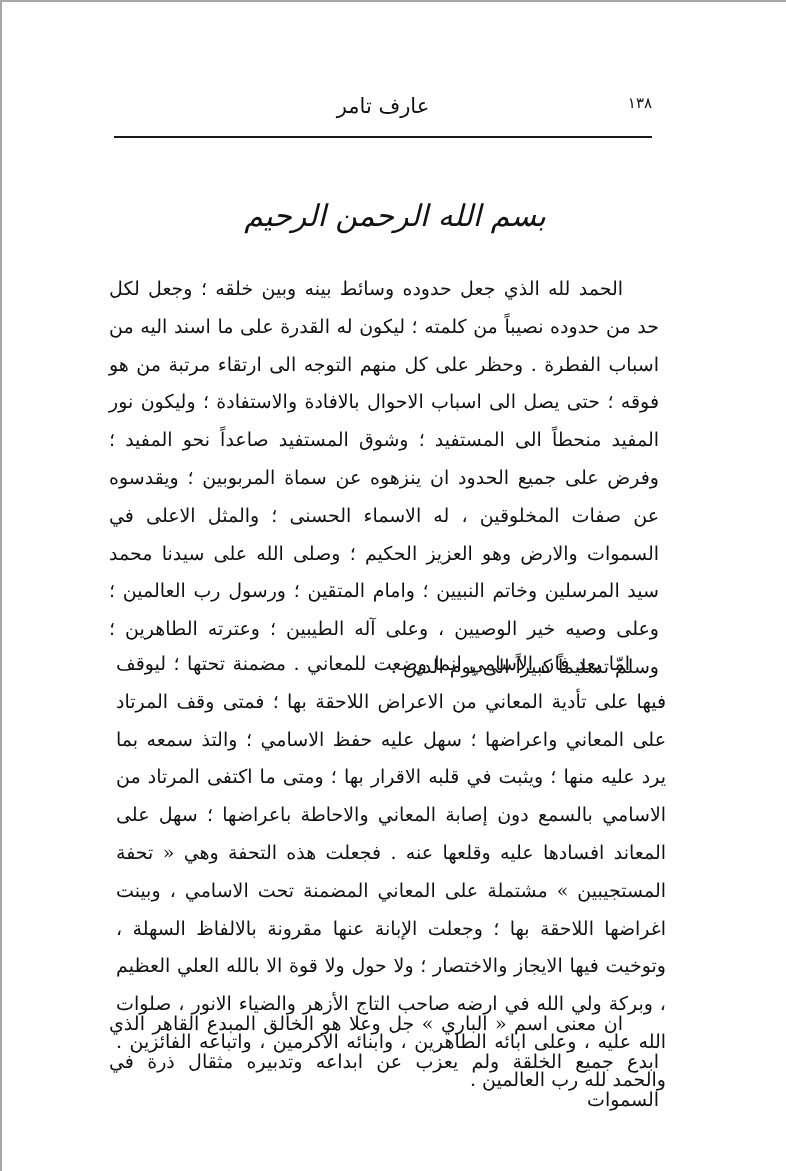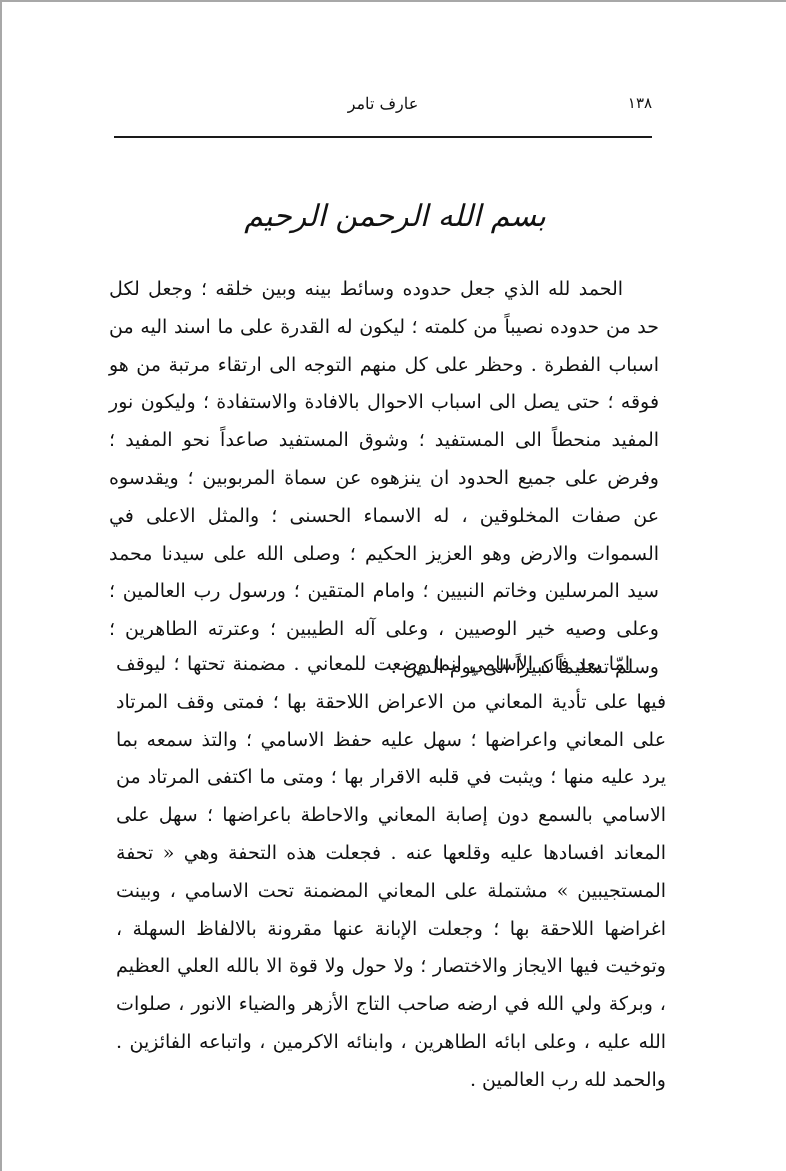--- a/index.html
+++ b/index.html
@@ -17,21 +17,21 @@
     position: absolute; top: 92px; left: 112px; width: 538px; height: 24px;
     direction: rtl;
   }
   .page-number {
     position: absolute; right: 0; top: 0;
     font-family: Liberation Sans, sans-serif;
     font-size: 15px; letter-spacing: 1px;
   }
   .header-title {
     position: absolute; left: 0; right: 0; top: 0; text-align: center;
-    font-size: 16px;
+    font-size: 21px;
   }
   .header-rule {
     position: absolute; top: 134px; left: 112px; width: 538px; height: 2px;
     background: #1a1a1a;
   }
   .basmala {
     position: absolute; top: 196px; left: 0; width: 786px; text-align: center;
     direction: rtl; font-size: 30px; font-style: italic; letter-spacing: -1px;
   }
   .body-text {
@@ -59,14 +59,17 @@
   <div class="basmala">بسم الله الرحمن الرحيم</div>
 
   <div class="body-text para1">
     <p>الحمد لله الذي جعل حدوده وسائط بينه وبين خلقه ؛ وجعل لكل حد من حدوده نصيباً من كلمته ؛ ليكون له القدرة على ما اسند اليه من اسباب الفطرة . وحظر على كل منهم التوجه الى ارتقاء مرتبة من هو فوقه ؛ حتى يصل الى اسباب الاحوال بالافادة والاستفادة ؛ وليكون نور المفيد منحطاً الى المستفيد ؛ وشوق المستفيد صاعداً نحو المفيد ؛ وفرض على جميع الحدود ان ينزهوه عن سماة المربوبين ؛ ويقدسوه عن صفات المخلوقين ، له الاسماء الحسنى ؛ والمثل الاعلى في السموات والارض وهو العزيز الحكيم ؛ وصلى الله على سيدنا محمد سيد المرسلين وخاتم النبيين ؛ وامام المتقين ؛ ورسول رب العالمين ؛ وعلى وصيه خير الوصيين ، وعلى آله الطيبين ؛ وعترته الطاهرين ؛ وسلم تسليماً كبيراً الى يوم الدين .</p>
   </div>
 
   <div class="body-text para2">
     <p>امّا بعد فان الاسامي انما وضعت للمعاني . مضمنة تحتها ؛ ليوقف فيها على تأدية المعاني من الاعراض اللاحقة بها ؛ فمتى وقف المرتاد على المعاني واعراضها ؛ سهل عليه حفظ الاسامي ؛ والتذ سمعه بما يرد عليه منها ؛ ويثبت في قلبه الاقرار بها ؛ ومتى ما اكتفى المرتاد من الاسامي بالسمع دون إصابة المعاني والاحاطة باعراضها ؛ سهل على المعاند افسادها عليه وقلعها عنه . فجعلت هذه التحفة وهي « تحفة المستجيبين » مشتملة على المعاني المضمنة تحت الاسامي ، وبينت اغراضها اللاحقة بها ؛ وجعلت الإبانة عنها مقرونة بالالفاظ السهلة ، وتوخيت فيها الايجاز والاختصار ؛ ولا حول ولا قوة الا بالله العلي العظيم ، وبركة ولي الله في ارضه صاحب التاج الأزهر والضياء الانور ، صلوات الله عليه ، وعلى ابائه الطاهرين ، وابنائه الاكرمين ، واتباعه الفائزين . والحمد لله رب العالمين .</p>
   </div>
 
+  <div class="body-text para3">
+    <p>ان معنى اسم « الباري » جل وعلا هو الخالق المبدع القاهر الذي ابدع جميع الخلقة ولم يعزب عن ابداعه وتدبيره مثقال ذرة في السموات</p>
+  </div>
 
 </div>
 
 </body></html>

